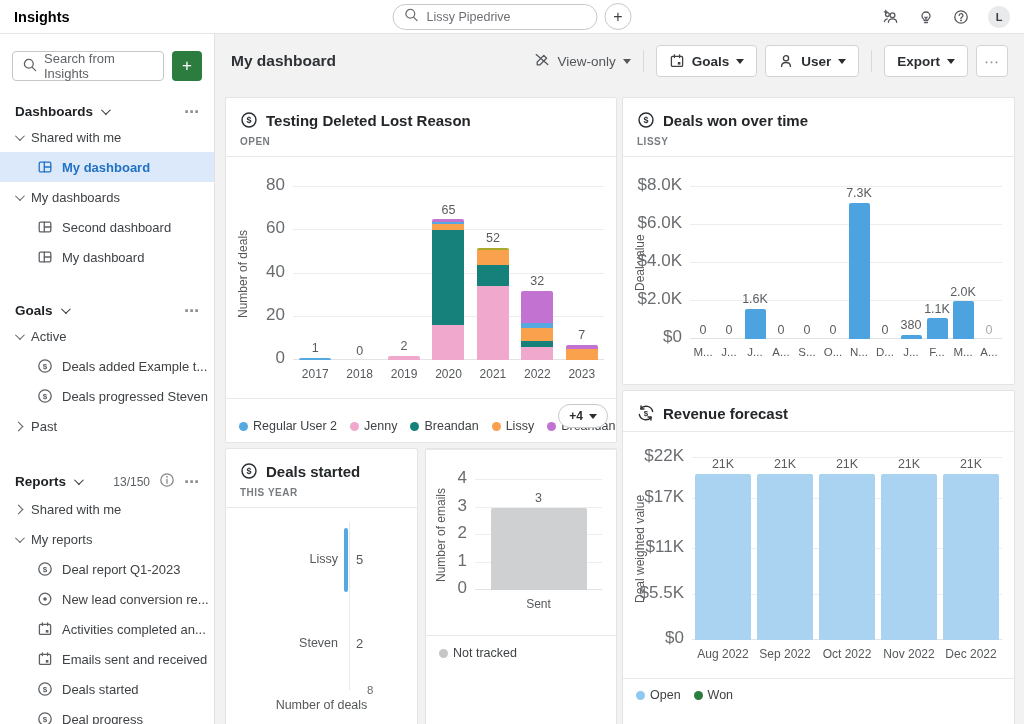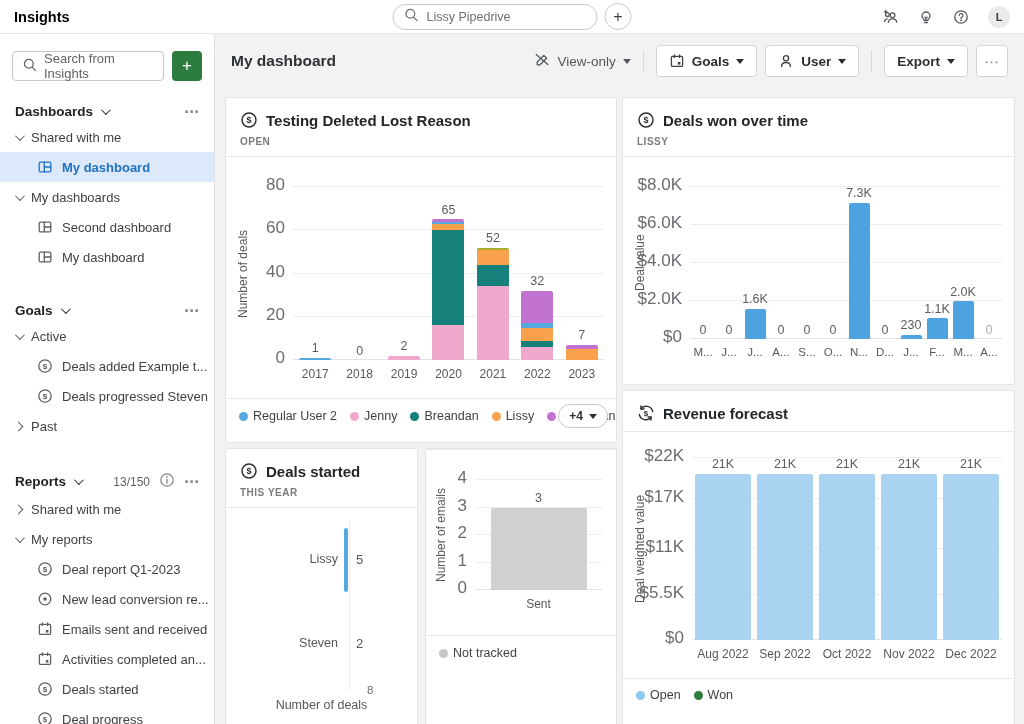--- a/index.html
+++ b/index.html
@@ -303,32 +303,32 @@
           </div>
           <div class="sb-item lvl2">
             <span class="ic">
               <svg width="16" height="16" viewBox="0 0 16 16" fill="none" stroke="currentColor" stroke-width="1.3" stroke-linecap="round" stroke-linejoin="round">
                 <rect x="2.4" y="3.4" width="11.2" height="10" rx="1.2"></rect>
                 <line x1="5.4" y1="1.8" x2="5.4" y2="4.6"></line>
                 <line x1="10.6" y1="1.8" x2="10.6" y2="4.6"></line>
                 <rect x="8.8" y="9" width="2.6" height="2.6" fill="currentColor" stroke="none"></rect>
               </svg>
             </span>
-            <span>Emails sent and received</span>
+            <span>Activities completed an...</span>
           </div>
           <div class="sb-item lvl2">
             <span class="ic">
               <svg width="16" height="16" viewBox="0 0 16 16" fill="none" stroke="currentColor" stroke-width="1.3" stroke-linecap="round" stroke-linejoin="round">
                 <rect x="2.4" y="3.4" width="11.2" height="10" rx="1.2"></rect>
                 <line x1="5.4" y1="1.8" x2="5.4" y2="4.6"></line>
                 <line x1="10.6" y1="1.8" x2="10.6" y2="4.6"></line>
                 <rect x="8.8" y="9" width="2.6" height="2.6" fill="currentColor" stroke="none"></rect>
               </svg>
             </span>
-            <span>Activities completed an...</span>
+            <span>Emails sent and received</span>
           </div>
           <div class="sb-item lvl2">
             <span class="ic">
               <svg width="16" height="16" viewBox="0 0 16 16" fill="none" stroke="currentColor" stroke-width="1.3" stroke-linecap="round" stroke-linejoin="round">
                 <circle cx="8" cy="8" r="6.2"></circle>
                 <text x="8" y="10.8" font-size="8" font-weight="700" text-anchor="middle" fill="currentColor" stroke="none">$</text>
               </svg>
             </span>
             <span>Deals started</span>
           </div>
@@ -484,21 +484,21 @@
                     <span>2019</span>
                     <span>2020</span>
                     <span>2021</span>
                     <span>2022</span>
                     <span>2023</span>
                   </div>
                 </div>
               </div>
             </div>
           </div>
-        <div class="card-legend" style="height:35px;" id="lost-reason-legend">
+        <div class="card-legend" style="height:35px;align-items:flex-end;" id="lost-reason-legend">
           <div class="legend-item">
               <div class="dot" style="background: rgb(85, 168, 224);"></div>
               <span>Regular User 2</span>
             </div>
             <div class="legend-item">
               <div class="dot" style="background: rgb(240, 169, 205);"></div>
               <span>Jenny</span>
             </div>
             <div class="legend-item">
               <div class="dot" style="background: rgb(21, 129, 122);"></div>
@@ -594,21 +594,21 @@
                           <div class="vc-seg" style="height: 138.7px; background: rgb(77, 163, 224);"></div>
                         </div>
                       </div>
                       <div class="vc-slot">
                         <span class="vc-val">0</span>
                         <div class="vc-stack" style="width: 21px;">
                           <div class="vc-seg" style="height: 0px; background: rgb(77, 163, 224);"></div>
                         </div>
                       </div>
                       <div class="vc-slot">
-                        <span class="vc-val">230</span>
+                        <span class="vc-val">380</span>
                         <div class="vc-stack" style="width: 21px;">
                           <div class="vc-seg" style="height: 4.37px; background: rgb(77, 163, 224);"></div>
                         </div>
                       </div>
                       <div class="vc-slot">
                         <span class="vc-val">1.1K</span>
                         <div class="vc-stack" style="width: 21px;">
                           <div class="vc-seg" style="height: 20.9px; background: rgb(77, 163, 224);"></div>
                         </div>
                       </div>

